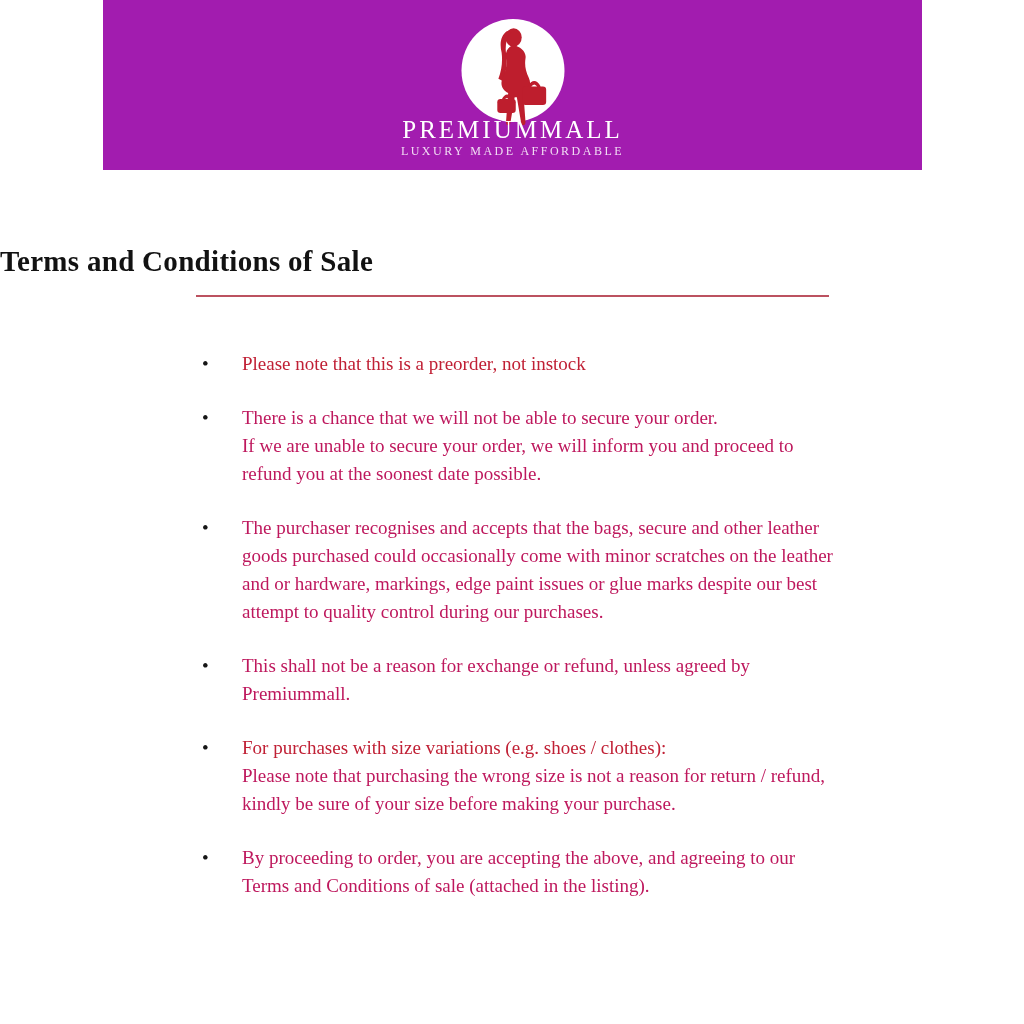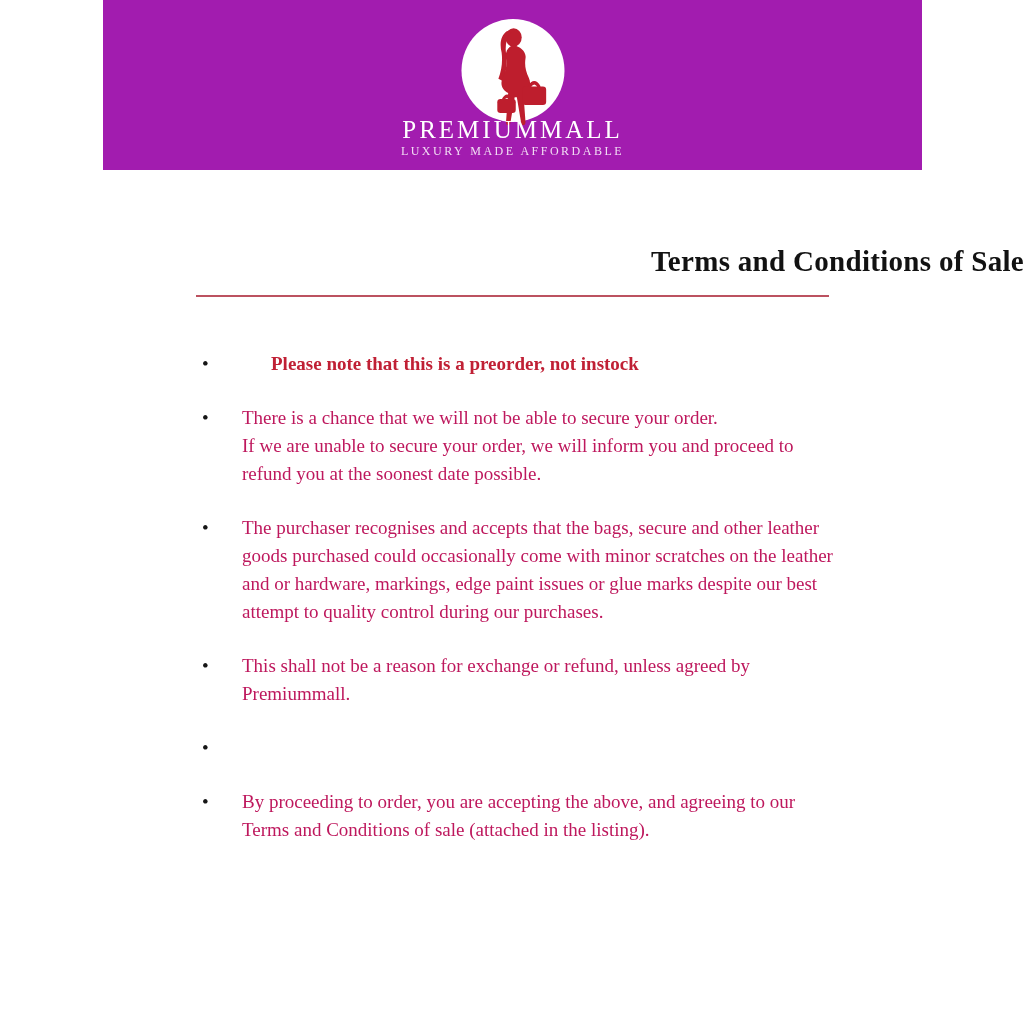--- a/index.html
+++ b/index.html
@@ -50,21 +50,21 @@
     text-align: center;
     color: rgba(255,255,255,0.85);
     font-size: 12px;
     letter-spacing: 2.5px;
     font-weight: normal;
   }
 
   
   .doc-title {
     margin: 74px 0 0 0;
-    text-align: right;
+    text-align: left;
     font-size: 29px;
     line-height: 34px;
     font-weight: bold;
     color: #121212;
     letter-spacing: 0.3px;
   }
   .title-divider {
     width: 633px;
     margin: 17px auto 0 auto;
     border: 0;
@@ -91,23 +91,22 @@
     max-width: 600px;
   }
   .term-text {
     display: block;
     white-space: pre-line;
     color: #be185d;
   }
   .term-emphasis {
     display: block;
     white-space: pre-line;
-    font-weight: bold;
+    font-weight: normal;
     color: #c02035;
-    margin-left: 29px;
   }
 </style>
 </head>
 <body>
 
 <header class="banner">
   <div class="logo-circle">
     <svg class="logo-figure" viewBox="0 0 70 100" aria-hidden="true">
       <g fill="#be1e2d">
 
@@ -159,20 +158,22 @@
   <div class="term-item">
     <span class="bullet">•</span>
     <div class="term-content">
       <span class="term-text">This shall not be a reason for exchange or refund, unless agreed by Premiummall.</span>
     </div>
   </div>
 
   <div class="term-item">
     <span class="bullet">•</span>
     <div class="term-content">
+      <span class="term-emphasis">For purchases with size variations (e.g. shoes / clothes):</span>
+      <span class="term-text">Please note that purchasing the wrong size is not a reason for return / refund, kindly be sure of your size before making your purchase.</span>
     </div>
   </div>
 
   <div class="term-item">
     <span class="bullet">•</span>
     <div class="term-content">
       <span class="term-text">By proceeding to order, you are accepting the above, and agreeing to our Terms and Conditions of sale (attached in the listing).</span>
     </div>
   </div>
 

